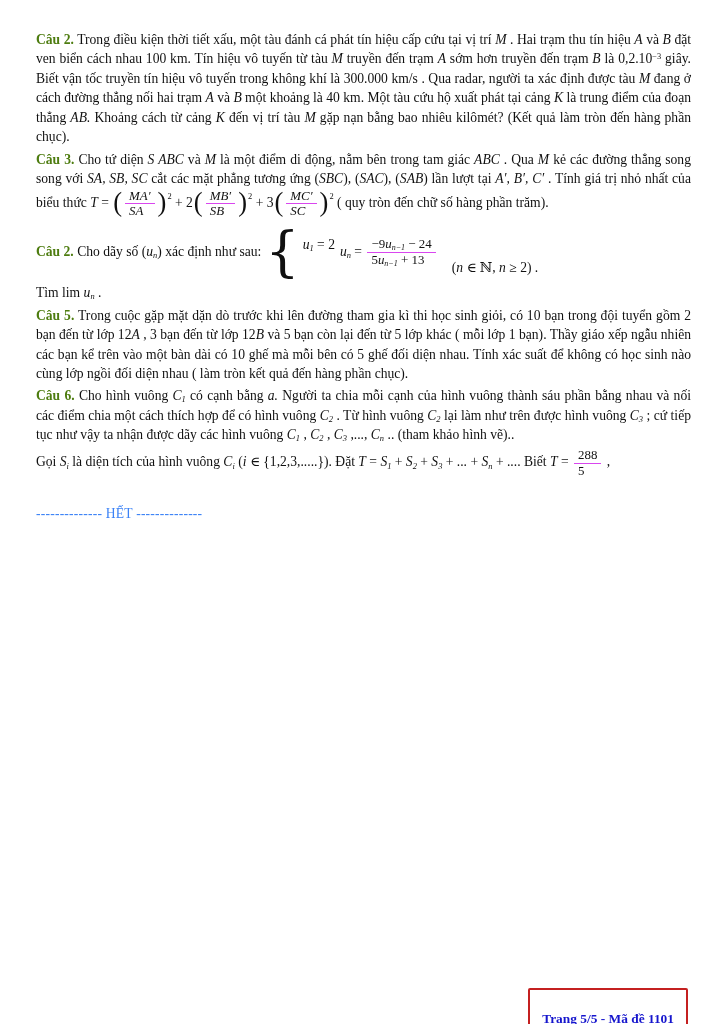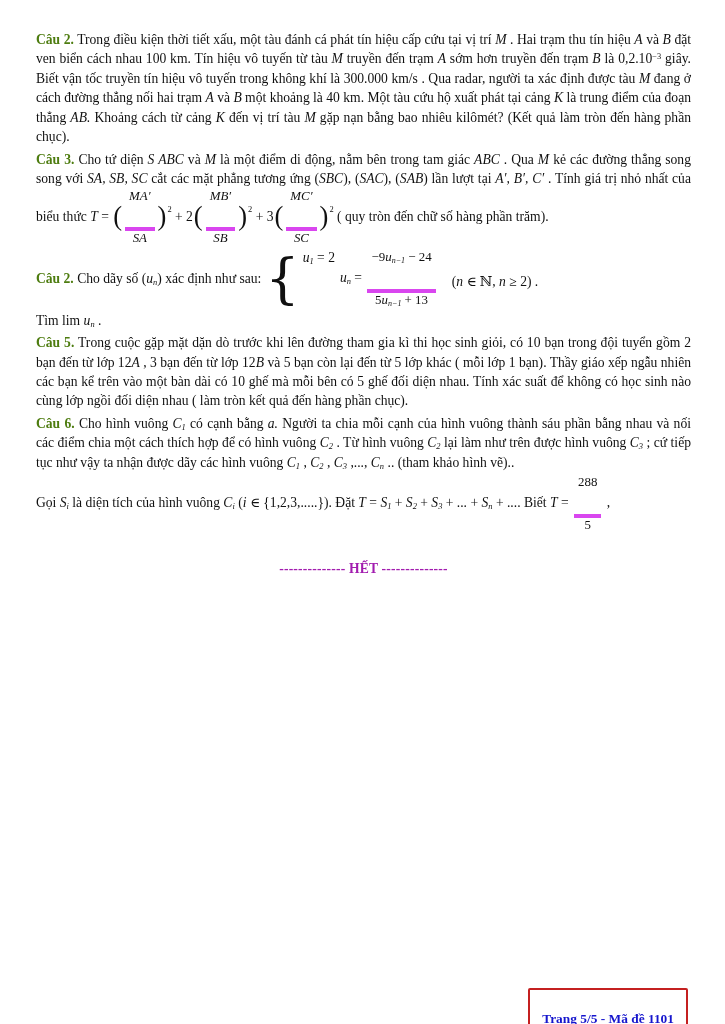--- a/index.html
+++ b/index.html
@@ -9,31 +9,31 @@
     font-size:13.6px; color:#101010; overflow:hidden;
   }
   .content { position:absolute; left:36px; right:34px; top:30px; }
   .para { margin:0 0 3px 0; text-align:justify; line-height:1.43; }
   .lbl { color:#4d7c0f; font-weight:bold; }
   .i  { font-style:italic; }
   .sub { font-size:0.62em; vertical-align:-0.25em; font-style:italic; }
   .sup { font-size:0.62em; vertical-align:0.5em; }
   .supb { font-size:0.62em; vertical-align:1.05em; }
   .bigp { font-size:1.95em; font-weight:300; vertical-align:middle; line-height:0; position:relative; top:-0.06em; padding:0 1px; }
-  .frac { display:inline-flex; flex-direction:column; text-align:center; vertical-align:middle; line-height:1.15; margin:0 2px; font-size:0.95em;gap:24px; }
+  .frac { display:inline-flex; flex-direction:column; vertical-align:middle; line-height:1.15; margin:0 2px; font-size:0.95em; }
   .fn { display:block; padding:0 4px; }
-  .fd { display:block; border-top:4px solid #d946ef; padding:0 4px; }
+  .fd { display:block; border-top:1px solid #d946ef; padding:0 4px; }
   .flexline { display:flex; align-items:center; flex-wrap:wrap; margin:4px 0 2px 0; }
   .sys { display:inline-flex; align-items:center; margin:0 4px; }
   .brace { font-size:54px; font-weight:200; line-height:58px; margin-right:3px; font-family:"DejaVu Serif",serif; }
   .cases { display:inline-flex; flex-direction:row; align-items:flex-start; gap:5px; }
   .case-row { white-space:nowrap; }
-  .cond { margin-left:10px; align-self:flex-end; margin-bottom:19px; }
+  .cond { margin-left:10px; align-self:flex-end; margin-bottom:5px; }
   .indent { }
-  .het { text-align:center; color:#a21caf; font-weight:bold; margin-top:28px; letter-spacing:0.2px; }
+  .het { color:#3b82f6; font-weight:normal; margin-top:28px; letter-spacing:0.2px; }
   .footer-box {
     position:absolute; right:37px; top:988px;
     border:2px solid #c42020; border-radius:2px;
     padding:21px 12px; color:#1515cd; font-weight:bold; font-size:13.4px;
     background:#ffffff;
   }
 </style>
 </head>
 <body>
 

